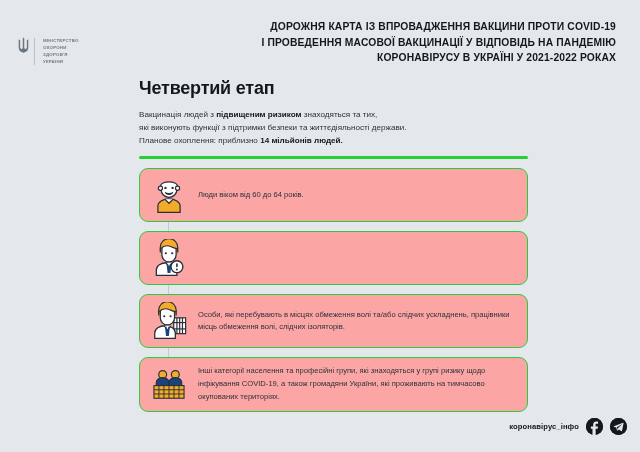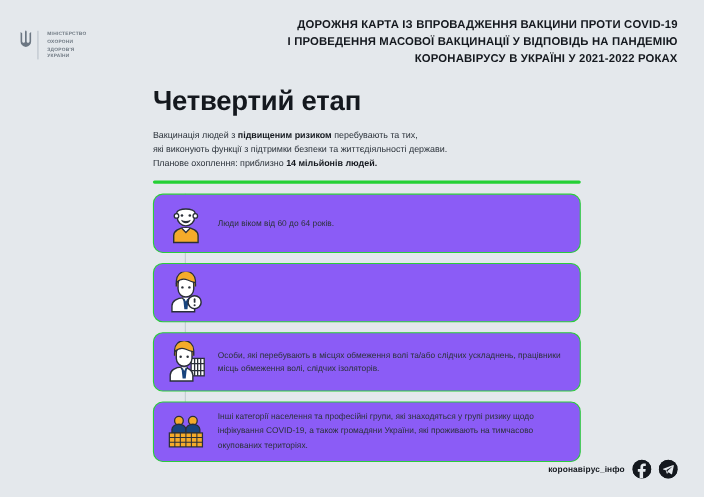--- a/index.html
+++ b/index.html
@@ -15,21 +15,21 @@
     color: #1c2128;
     overflow: hidden;
     position: relative;
   }
 
   
   .header {
     position: relative;
     height: 66px;
     display: flex;
-    align-items: center;
+    align-items: flex-end;
   }
   .logo {
     display: flex;
     align-items: flex-start;
     gap: 5px;
     padding: 16px 0 0 18px;
     width: 150px;
     box-sizing: border-box;
   }
   .logo-trident {
@@ -64,21 +64,21 @@
     letter-spacing: 0.15px;
     color: #14181e;
     text-transform: uppercase;
   }
 
   
   .content {
     padding: 12px 110px 0 137px;
   }
   .stage-title {
-    font-size: 25px;
+    font-size: 18px;
     font-weight: 700;
     letter-spacing: -0.2px;
     color: #14181e;
     margin: 0 0 9px 2px;
   }
   .intro {
     font-size: 8.1px;
     line-height: 1.62;
     color: #2b323a;
     margin: 0 0 0 2px;
@@ -103,21 +103,21 @@
     left: 29px;
     top: 0;
     bottom: 8px;
     width: 1px;
     background: #c3cbd2;
     z-index: 0;
   }
   .card {
     position: relative;
     z-index: 1;
-    background: #8b5cf6;
+    background: #fca5a5;
     border: 1.4px solid #2bcc3c;
     border-radius: 9px;
     display: flex;
     align-items: center;
     gap: 10px;
     padding: 7px 12px 7px 10px;
     margin-bottom: 9px;
     box-sizing: border-box;
   }
   .card:last-child { margin-bottom: 0; justify-content: space-between; }
@@ -130,21 +130,21 @@
   .card-text {
     font-size: 7.6px;
     line-height: 1.68;
     color: #2b323a;
     flex: 1;
   }
 
   
   .footer {
     position: absolute;
-    right: 24px;
+    right: 13px;
     bottom: 17px;
     display: flex;
     align-items: center;
     gap: 7px;
   }
   .footer-label {
     font-size: 7.6px;
     font-weight: 700;
     color: #14181e;
     letter-spacing: 0.1px;
@@ -181,21 +181,21 @@
     <div>І ПРОВЕДЕННЯ МАСОВОЇ ВАКЦИНАЦІЇ У ВІДПОВІДЬ НА ПАНДЕМІЮ</div>
     <div>КОРОНАВІРУСУ В УКРАЇНІ У 2021-2022 РОКАХ</div>
   </div>
 </div>
 
 <div class="content">
 
   <h1 class="stage-title">Четвертий етап</h1>
 
   <div class="intro">
-    <p><span>Вакцинація людей з </span><b>підвищеним ризиком</b><span> перебувають та тих,</span></p>
+    <p><span>Вакцинація людей з </span><b>підвищеним ризиком</b><span> знаходяться та тих,</span></p>
     <p>які виконують функції з підтримки безпеки та життєдіяльності держави.</p>
     <p><span>Планове охоплення: приблизно </span><b>14 мільйонів людей.</b></p>
   </div>
 
   <div class="divider"></div>
 
   <div class="cards">
     <div class="connector"></div>
 
     <div class="card">

